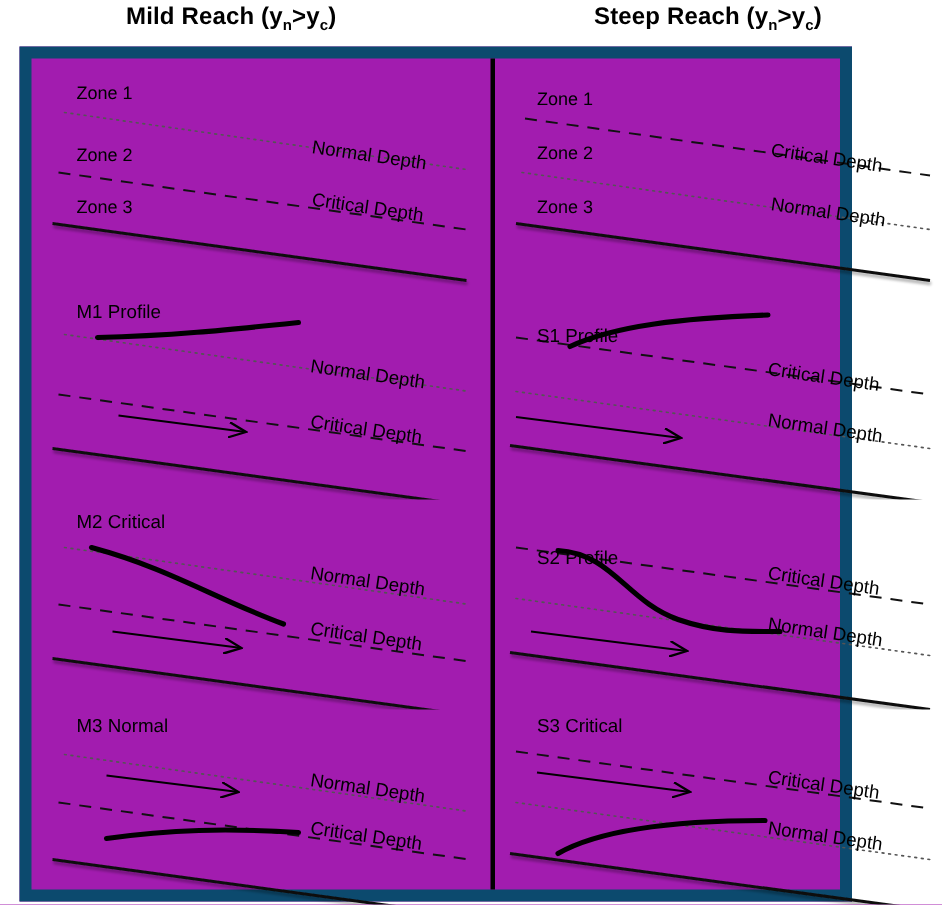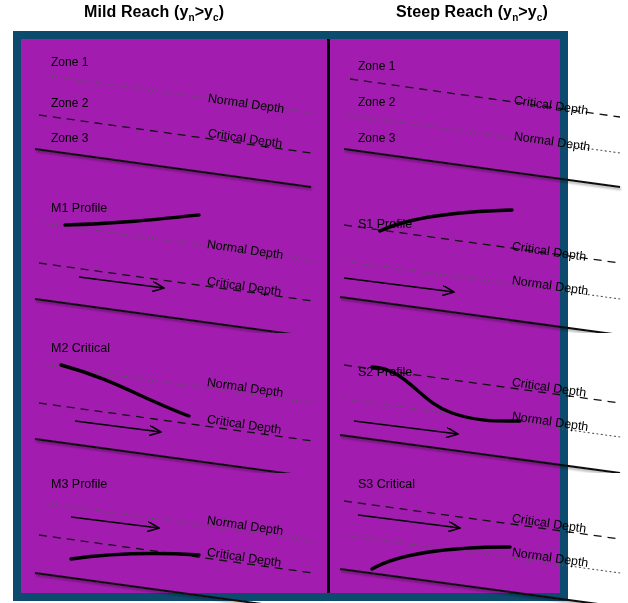--- a/index.html
+++ b/index.html
@@ -146,21 +146,21 @@
       <svg width="306" height="140">
         <line x1="22" y1="32" x2="292" y2="70" stroke="#555" stroke-width="1.1" stroke-dasharray="1.2 3.2" stroke-linecap="round"></line>
         <line x1="18" y1="70" x2="292" y2="108" stroke="#111" stroke-width="1.3" stroke-dasharray="8 6"></line>
         <line x1="14" y1="106" x2="292" y2="144" stroke="#111" stroke-width="2" filter="url(#softshadow)"></line>
         <path d="M40,32 C92,46 122,66 168,83" fill="none" stroke="#000" stroke-width="3.4" stroke-linecap="round"></path>
         <line x1="54" y1="88" x2="140" y2="99" stroke="#000" stroke-width="1.3" marker-end="url(#arrowhead)"></line>
       </svg>
     </div>
 
     <div class="panel p3">
-      <div class="panel-label" style="left:30px; top:4px;">M3 Profile</div>
+      <div class="panel-label" style="left:30px; top:4px;">M3 Normal</div>
       <div class="depth-label" style="left:186px; top:40px;">Normal Depth</div>
       <div class="depth-label" style="left:186px; top:72px;">Critical Depth</div>
       <svg width="306" height="132">
         <line x1="22" y1="30" x2="292" y2="68" stroke="#555" stroke-width="1.1" stroke-dasharray="1.2 3.2" stroke-linecap="round"></line>
         <line x1="18" y1="62" x2="292" y2="100" stroke="#111" stroke-width="1.3" stroke-dasharray="8 6"></line>
         <line x1="14" y1="100" x2="292" y2="138" stroke="#111" stroke-width="2" filter="url(#softshadow)"></line>
         <path d="M50,86 C92,80 130,79 178,82" fill="none" stroke="#000" stroke-width="3.4" stroke-linecap="round"></path>
         <line x1="50" y1="44" x2="138" y2="55" stroke="#000" stroke-width="1.3" marker-end="url(#arrowhead)"></line>
       </svg>
     </div>

